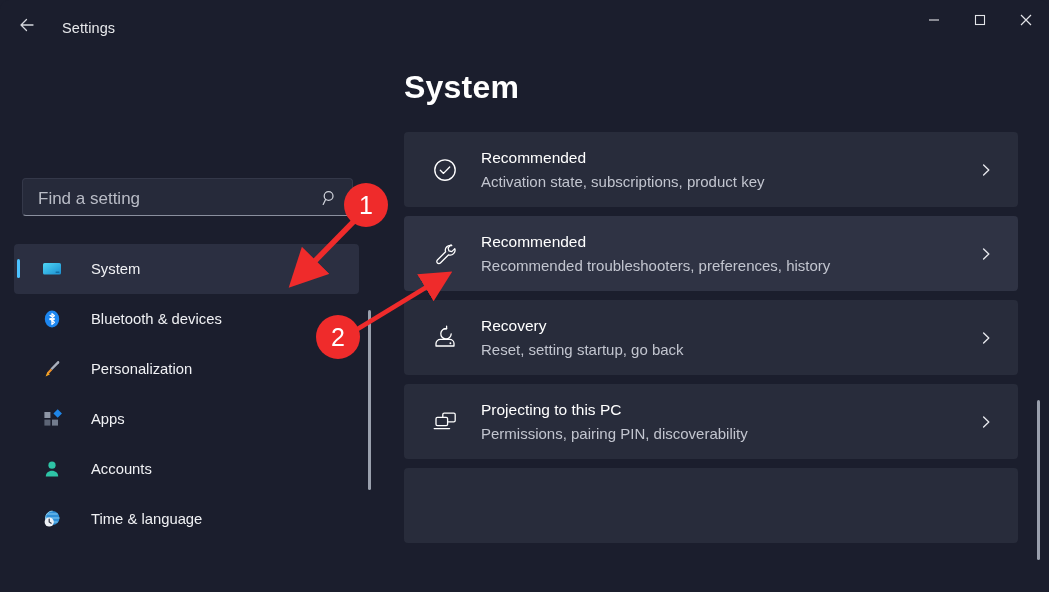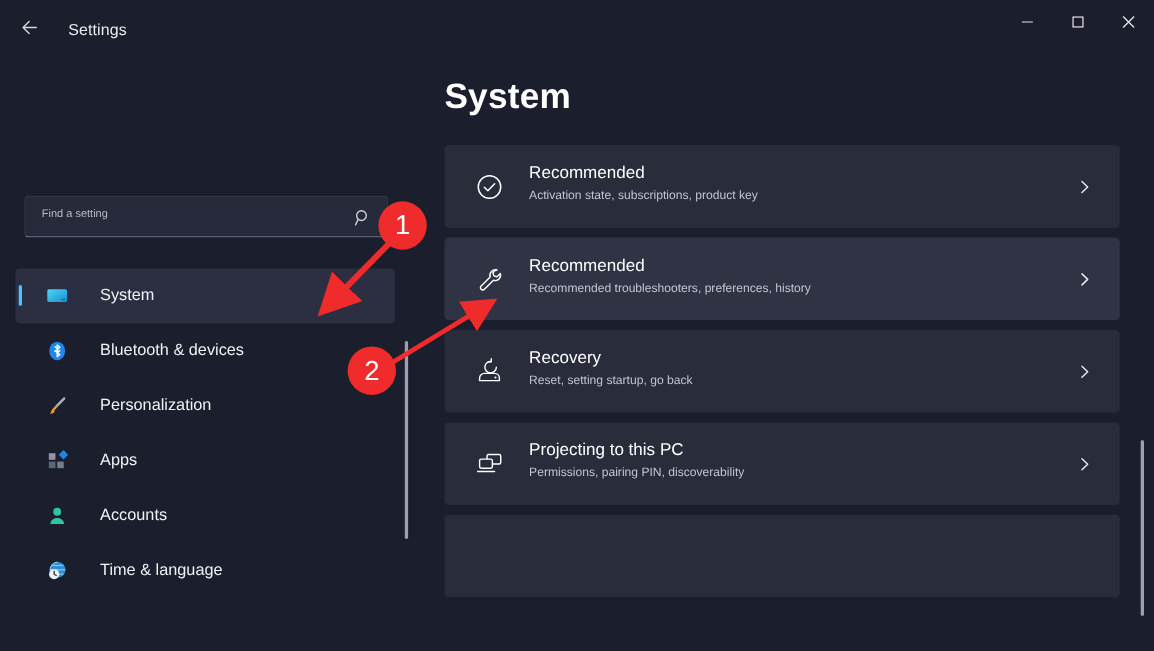--- a/index.html
+++ b/index.html
@@ -54,21 +54,21 @@
     position:absolute; left:22px; top:130px;
     width:331px; height:38px;
     background:#262a3a;
     border:1px solid #343849;
     border-bottom:1.5px solid #8a8f9e;
     border-radius:4px;
     display:flex; align-items:center;
   }
   .searchbox .ph {
     position:absolute; left:15px; top:11px;
-    font-size:10px; color:#b9bcc6; line-height:1;
+    font-size:17px; color:#b9bcc6; line-height:1;
   }
   .search-icon {
     position:absolute; right:12px; top:9px;
     width:20px; height:20px;
   }
   .navlist {
     position:absolute; left:14px; top:196px;
     width:345px;
   }
   .navitem {
@@ -135,21 +135,21 @@
   }
   .cardicon svg { display:block; }
   .cardtext {
     position:absolute; left:77px; top:16px;
   }
   .cardtitle {
     font-size:15.5px; color:#ffffff;
     line-height:1.35;
   }
   .cardsub {
-    font-size:11px; color:#c2c5cf;
+    font-size:15px; color:#c2c5cf;
     line-height:1.45; margin-top:2px;
   }
   .chev {
     position:absolute; right:24px; top:50%;
     transform:translateY(-50%);
     width:16px; height:16px;
   }
   .main-sb {
     position:absolute; left:655px; top:352px;
     width:3px; height:160px;

